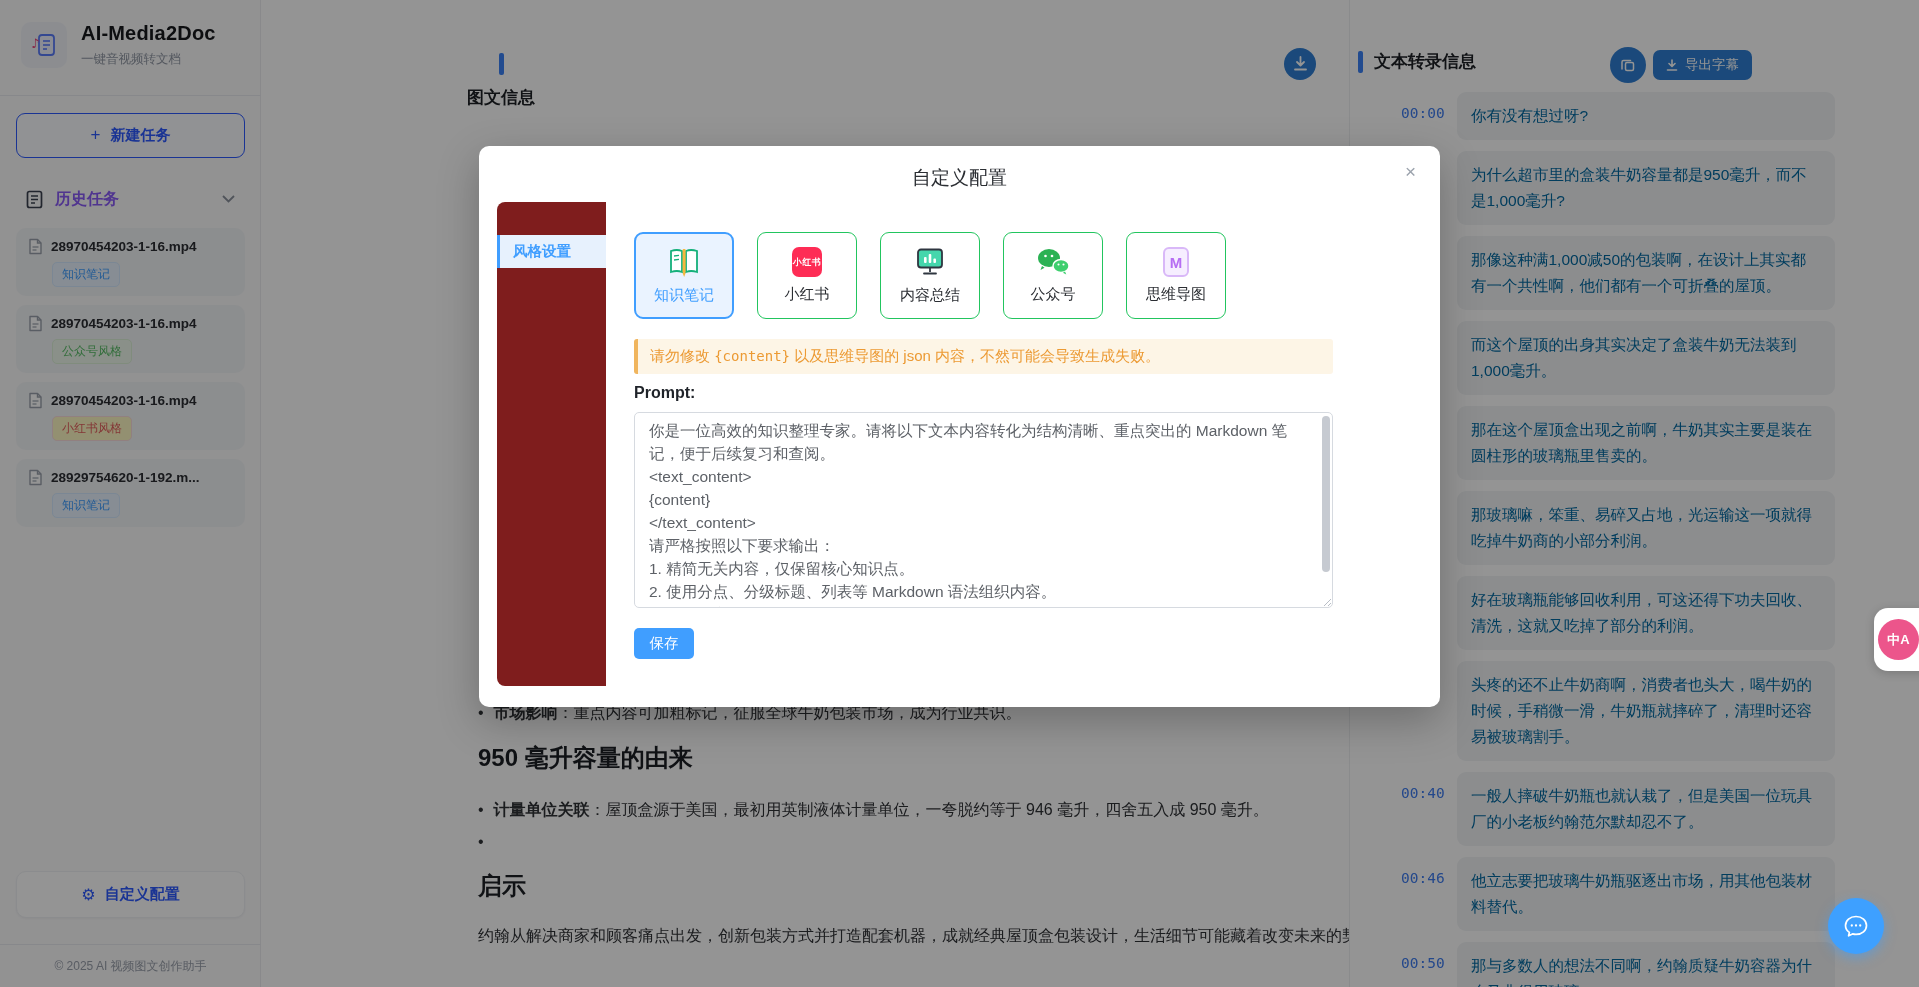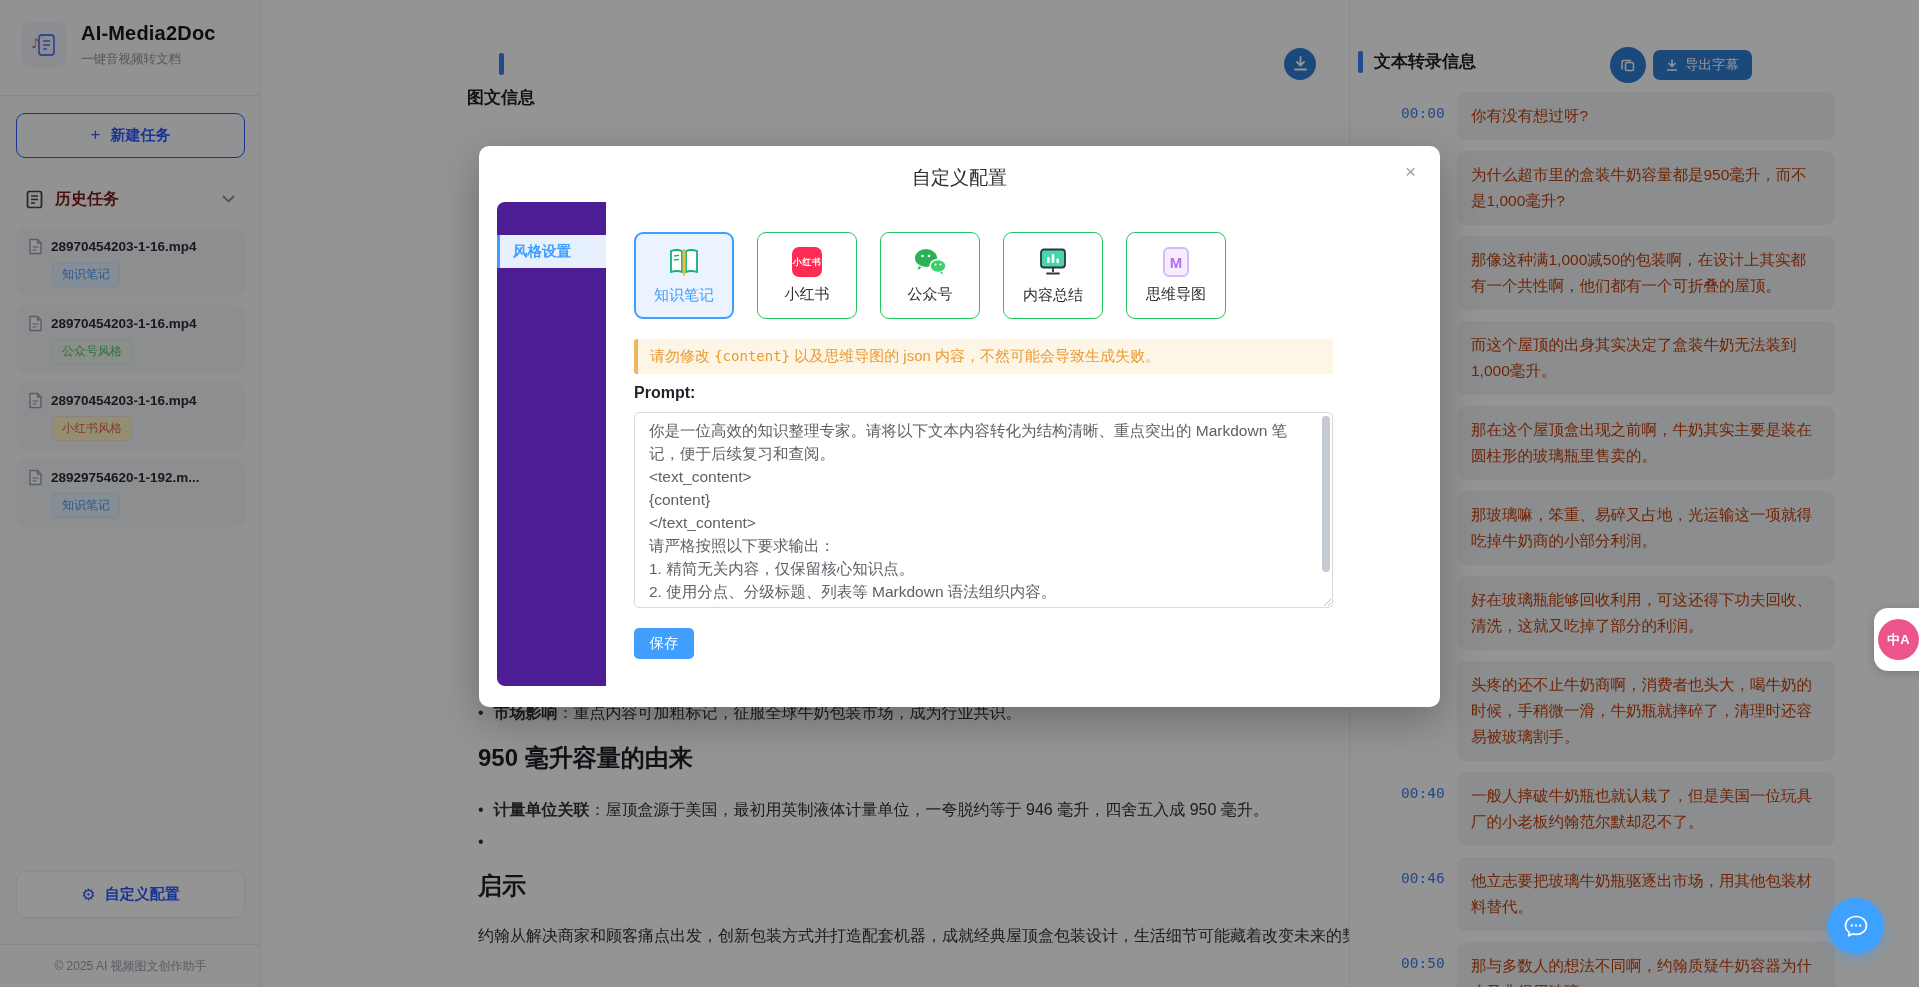--- a/index.html
+++ b/index.html
@@ -11,21 +11,21 @@
   .sidebar { position:absolute; left:0; top:0; width:261px; height:987px; background:#fbfbfc; border-right:1px solid #ecedf0; }
   .logo-row { position:absolute; left:21px; top:22px; display:flex; gap:14px; align-items:flex-start; }
   .logo-box { width:46px; height:46px; border-radius:10px; background:#f1f3f9; display:flex; align-items:center; justify-content:center; }
   .app-title { font-size:20px; font-weight:bold; color:#17191d; letter-spacing:.2px; }
   .app-sub { font-size:12.5px; color:#9097a3; margin-top:6px; }
   .sidebar-divider { position:absolute; left:0; top:95px; width:261px; height:1px; background:#e9ebef; }
   .new-task-btn { position:absolute; left:16px; top:113px; width:229px; height:45px; border:1px solid #2e5bff; border-radius:9px;
     background:#fafbff; color:#2e5bff; font-size:15px; font-weight:bold; display:flex; align-items:center; justify-content:center; gap:10px; cursor:pointer; }
   .plus-glyph { font-size:17px; font-weight:normal; margin-top:-1px; }
   .history-header { position:absolute; left:16px; top:182px; width:229px; height:34px; display:flex; align-items:center; gap:12px; padding:0 10px; cursor:pointer; }
-  .history-header .hh-label { font-size:16px; font-weight:bold; color:#7f1d1d; flex:1; }
+  .history-header .hh-label { font-size:16px; font-weight:bold; color:#8b5cf6; flex:1; }
   .history-list { position:absolute; left:16px; top:228px; width:229px; display:flex; flex-direction:column; gap:9px; }
   .hist-card { background:#f2f4f6; border-radius:10px; padding:10px 12px 9px 12px; cursor:pointer; }
   .hist-top { display:flex; align-items:center; gap:8px; }
   .hist-name { font-size:13.5px; font-weight:bold; color:#2b2e33; white-space:nowrap; overflow:hidden; }
   .badge { display:inline-block; margin:7px 0 0 24px; font-size:12px; padding:3px 9px; border-radius:5px; border:1px solid transparent; }
   .badge.blue  { color:#409eff; background:#e8f3ff; border-color:#d4e9ff; }
   .badge.green { color:#55bb64; background:#eef9ec; border-color:#dcf2d8; }
   .badge.red   { color:#e35d5d; background:#fef9c3; border-color:#fadcdc;text-align:center; }
   .custom-config-btn { position:absolute; left:16px; top:871px; width:229px; height:47px; background:#ffffff; border:1px solid #f0f1f4;
     border-radius:10px; display:flex; align-items:center; justify-content:center; gap:9px; color:#2e5bff; font-size:15px; font-weight:bold; cursor:pointer; box-shadow:0 1px 2px rgba(0,0,0,.04); }
@@ -50,29 +50,29 @@
 
   
   .transcript { position:absolute; left:1349px; top:0; width:570px; height:987px; background:#ffffff; border-left:1px solid #eef0f2; }
   .transcript .panel-header { left:8px; top:50px; position:absolute; }
   .ts-copy { left:260px; top:47px; width:36px; height:36px; background:#2f7fd4; }
   .export-btn { position:absolute; left:303px; top:50px; height:30px; padding:0 13px; background:#2f7fd4; border-radius:7px;
     display:flex; align-items:center; gap:7px; color:#fff; font-size:13.5px; cursor:pointer; }
   .ts-list { position:absolute; left:51px; top:92px; width:440px; display:flex; flex-direction:column; gap:11px; }
   .ts-row { display:flex; gap:10px; align-items:flex-start; }
   .ts-time { flex:0 0 46px; padding-top:13px; font-family:"DejaVu Sans Mono","Liberation Mono",monospace; font-size:14.5px; color:#3f7df0; }
-  .ts-bubble { background:#f1f3f5; border-radius:9px; padding:11px 14px; width:378px; font-size:15.5px; line-height:26px; color:#c2410c; cursor:pointer; }
+  .ts-bubble { background:#f1f3f5; border-radius:9px; padding:11px 14px; width:378px; font-size:15.5px; line-height:26px; color:#0369a1; cursor:pointer; }
 
   
   .overlay { position:absolute; inset:0; background:rgba(0,0,0,.42); z-index:10; }
   .modal { position:absolute; left:479px; top:146px; width:961px; height:561px; background:#fff; border-radius:10px; z-index:20;
     box-shadow:0 14px 40px rgba(0,0,0,.25); }
   .modal-title { position:absolute; left:0; top:19px; width:100%; text-align:center; font-size:19px; color:#2b2e33; }
   .modal-close { position:absolute; right:20px; top:12px; font-size:19px; color:#9ca3ad; cursor:pointer; line-height:1; padding:4px; }
-  .modal-rail { position:absolute; left:18px; top:56px; width:109px; height:484px; background:#4c1d95; border-radius:8px 0 0 8px; }
+  .modal-rail { position:absolute; left:18px; top:56px; width:109px; height:484px; background:#7f1d1d; border-radius:8px 0 0 8px; }
   .rail-tab { position:absolute; left:0; top:33px; width:109px; height:33px; background:#e7f1fd; border-left:3px solid #409eff;
     display:flex; align-items:center; padding-left:13px; font-size:14.5px; font-weight:bold; color:#409eff; cursor:pointer; }
   .modal-content { position:absolute; left:155px; top:0; width:699px; }
   .style-cards { position:absolute; top:86px; left:0; display:flex; gap:23px; }
   .style-card { width:100px; height:87px; border:1px solid #22c55e; border-radius:9px; background:#fff; display:flex; flex-direction:column;
     align-items:center; justify-content:center; gap:8px; cursor:pointer; }
   .style-card.selected { border:2px solid #409eff; background:#eaf3ff; }
   .style-card .sc-label { font-size:15px; color:#2b2e33; }
   .style-card.selected .sc-label { color:#409eff; }
   .xhs-icon { width:30px; height:30px; border-radius:7px; background:#fe2c55; color:#fff; font-size:9px; font-weight:bold;
@@ -338,43 +338,43 @@
         </svg>
         <span class="sc-label">知识笔记</span>
       </div>
 
       <div class="style-card">
         <div class="xhs-icon">小红书</div>
         <span class="sc-label">小红书</span>
       </div>
 
       <div class="style-card">
+        <svg width="34" height="32" viewBox="0 0 34 32">
+          <rect x="5" y="3.5" width="24" height="18" rx="3" fill="#45d6ac" stroke="#2f3640" stroke-width="1.8"></rect>
+          <rect x="11" y="11" width="2.6" height="6" rx="1" fill="#fff"></rect>
+          <rect x="15.7" y="8" width="2.6" height="9" rx="1" fill="#fff"></rect>
+          <rect x="20.4" y="12.5" width="2.6" height="4.5" rx="1" fill="#fff"></rect>
+          <line x1="17" y1="21.5" x2="17" y2="26" stroke="#2f3640" stroke-width="1.8"></line>
+          <line x1="11" y1="27.5" x2="23" y2="27.5" stroke="#2f3640" stroke-width="1.8" stroke-linecap="round"></line>
+        </svg>
+        <span class="sc-label">内容总结</span>
+      </div>
+
+      <div class="style-card">
         <svg width="34" height="30" viewBox="0 0 34 30">
           <ellipse cx="13" cy="11" rx="11" ry="9" fill="#2bb254"></ellipse>
           <circle cx="9.5" cy="9" r="1.3" fill="#fff"></circle>
           <circle cx="16" cy="9" r="1.3" fill="#fff"></circle>
           <path d="M6 19 l-1.5 4 4 -2.2 Z" fill="#2bb254"></path>
           <ellipse cx="25" cy="19" rx="8" ry="6.5" fill="#3ecf6e" stroke="#ffffff" stroke-width="1.4"></ellipse>
           <circle cx="22.5" cy="17.5" r="1.05" fill="#fff"></circle>
           <circle cx="27.5" cy="17.5" r="1.05" fill="#fff"></circle>
           <path d="M29 24.5 l1.3 3 -3.4 -1.7 Z" fill="#3ecf6e"></path>
         </svg>
         <span class="sc-label">公众号</span>
-      </div>
-
-      <div class="style-card">
-        <svg width="34" height="32" viewBox="0 0 34 32">
-          <rect x="5" y="3.5" width="24" height="18" rx="3" fill="#45d6ac" stroke="#2f3640" stroke-width="1.8"></rect>
-          <rect x="11" y="11" width="2.6" height="6" rx="1" fill="#fff"></rect>
-          <rect x="15.7" y="8" width="2.6" height="9" rx="1" fill="#fff"></rect>
-          <rect x="20.4" y="12.5" width="2.6" height="4.5" rx="1" fill="#fff"></rect>
-          <line x1="17" y1="21.5" x2="17" y2="26" stroke="#2f3640" stroke-width="1.8"></line>
-          <line x1="11" y1="27.5" x2="23" y2="27.5" stroke="#2f3640" stroke-width="1.8" stroke-linecap="round"></line>
-        </svg>
-        <span class="sc-label">内容总结</span>
       </div>
 
       <div class="style-card">
         <div class="mindmap-icon">M</div>
         <span class="sc-label">思维导图</span>
       </div>
     </div>
 
     <div class="warning">
       <span><span>请勿修改 </span><code>{content}</code><span> 以及思维导图的 json 内容，不然可能会导致生成失败。</span></span>

